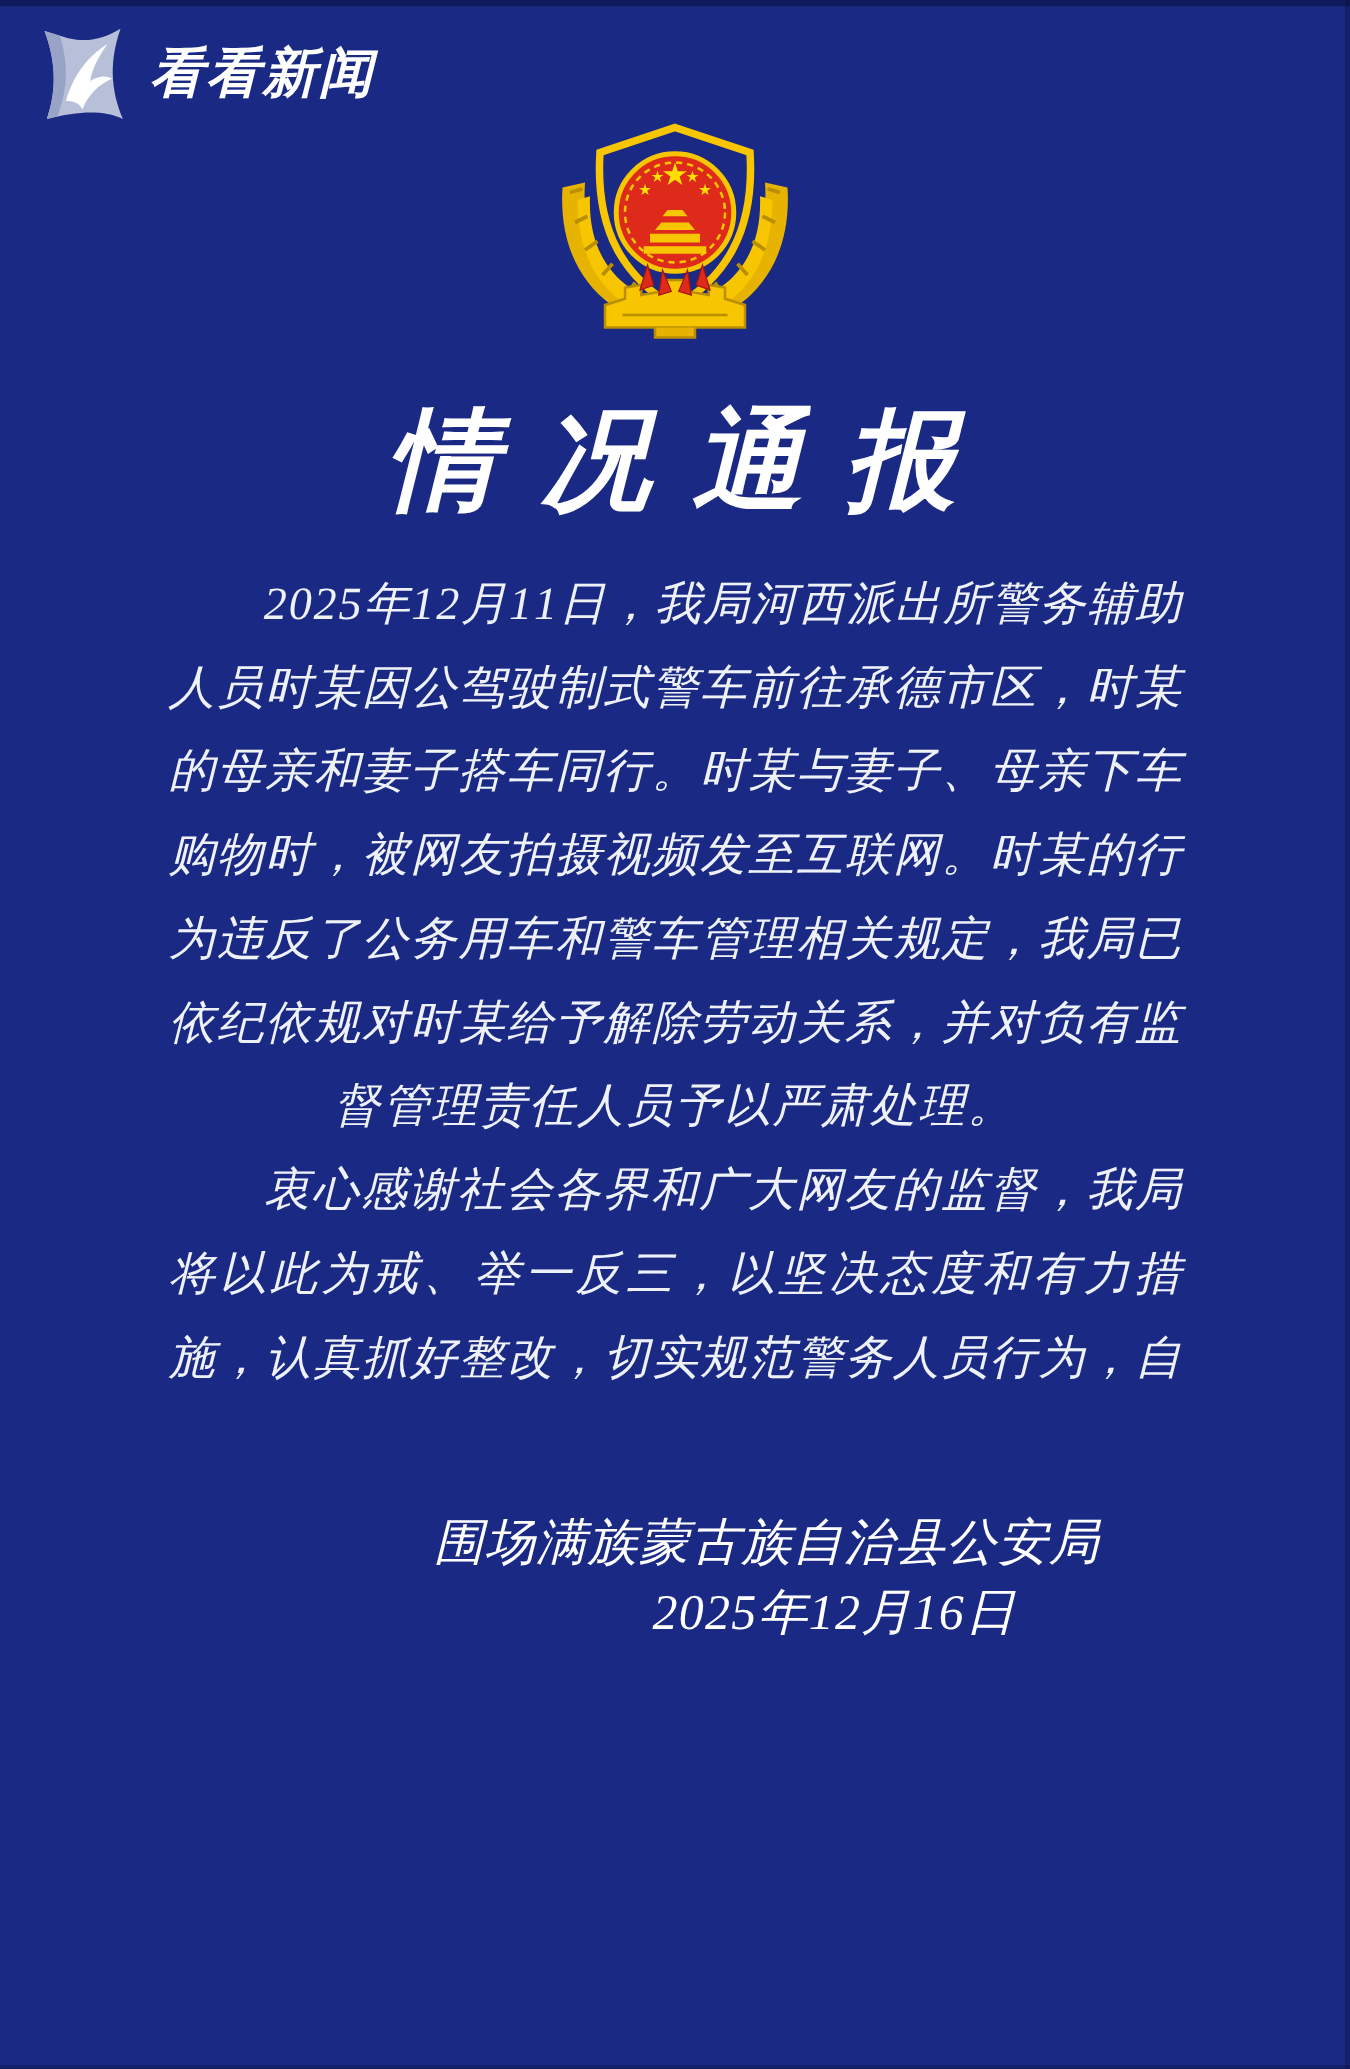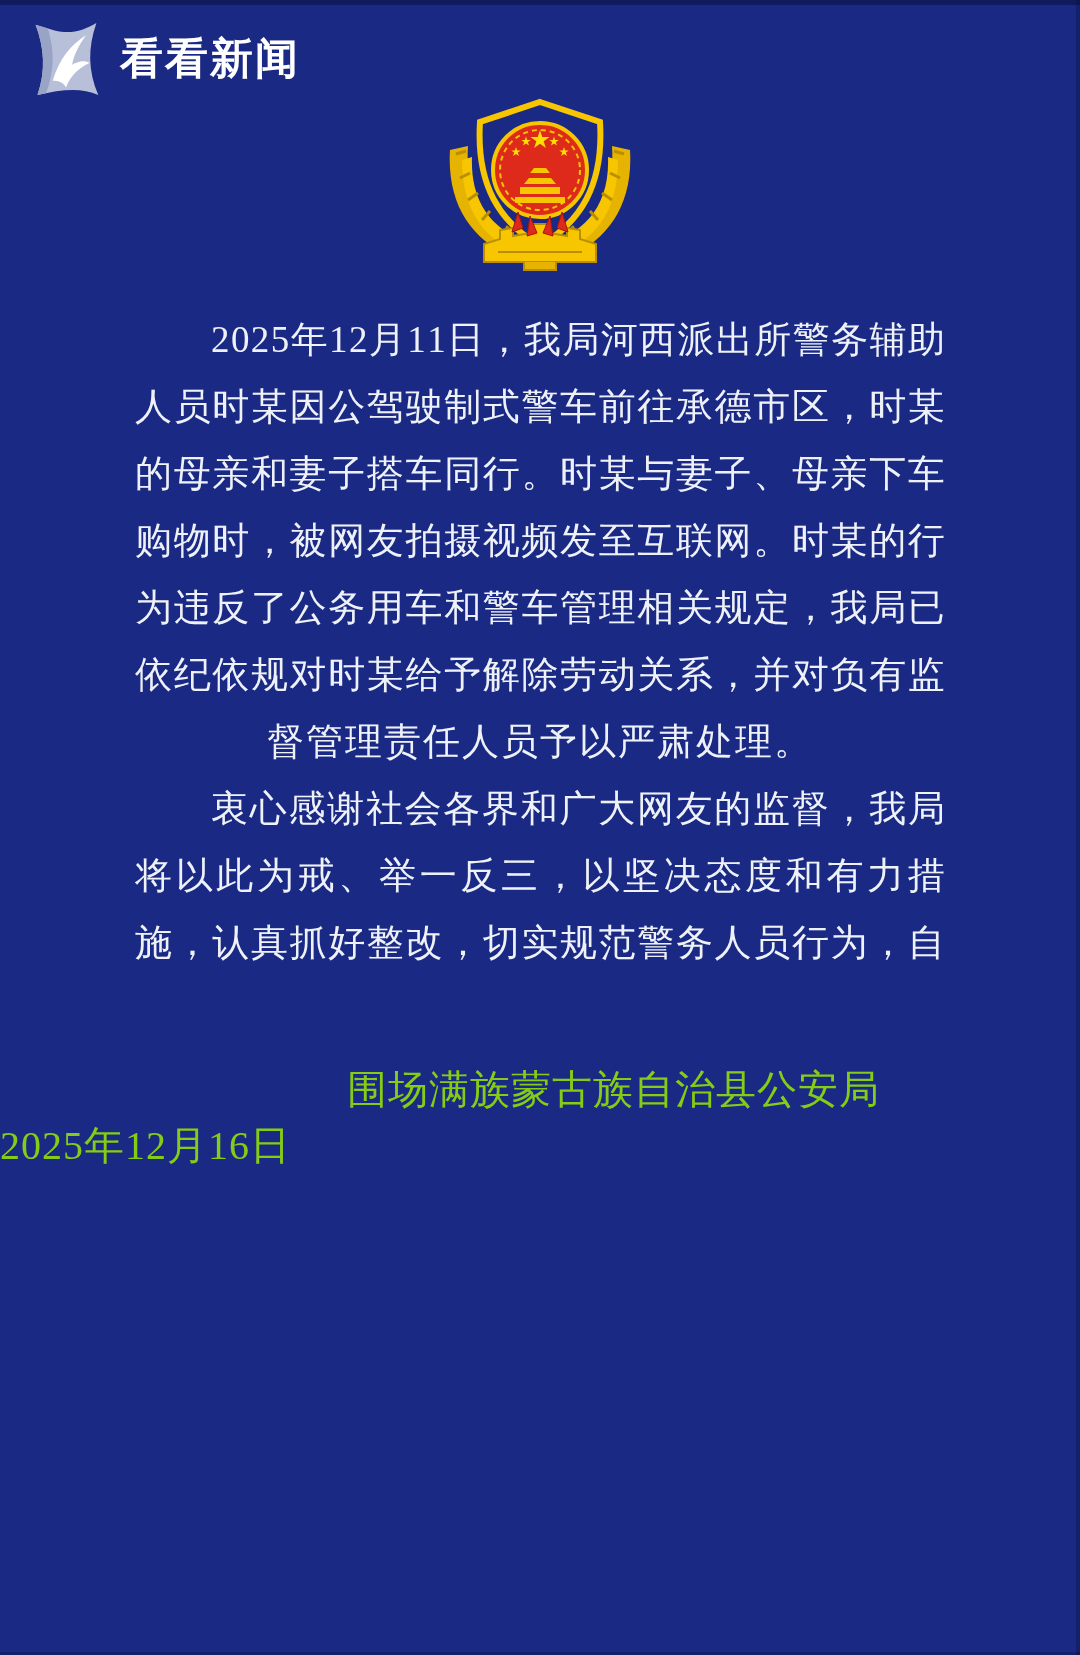--- a/index.html
+++ b/index.html
@@ -4,20 +4,21 @@
 <style>
   html,body{margin:0;padding:0;background:#0d1440;}
   .canvas{
     position:relative;
     width:1080px;height:1655px;
     margin:0 auto;
     background:#1a2a84;
     overflow:hidden;
     font-family:"Liberation Serif","DejaVu Serif",serif;
     box-shadow:inset 0 5px 0 rgba(8,14,60,.55), inset -4px 0 0 rgba(8,14,60,.35), inset 0 -3px 0 rgba(8,14,60,.35);
+    font-style:italic;
   }
   
   .brand{
     position:absolute;top:20px;left:28px;
     display:flex;align-items:center;gap:16px;
   }
   .brand-icon{width:76px;height:78px;display:block;}
   .brand-text{
     color:#ffffff;
     font-family:"Liberation Sans","DejaVu Sans",sans-serif;
@@ -41,28 +42,28 @@
   .line{
     margin:0;padding:0;
     font-size:37px;line-height:67px;height:67px;
     font-weight:400;
   }
   .jline{display:flex;justify-content:space-between;align-items:baseline;}
   .jline span{display:inline-block;}
   .indent{padding-left:76px;}
   .plain{letter-spacing:2px;text-align:center;}
   
-  .signoff{color:#84cc16;}
+  .signoff{color:#ffffff;}
   .agency{
     margin-top:86px;
     text-align:right;padding-right:200px;
     font-size:40px;line-height:56px;letter-spacing:1px;
   }
   .date{
-    padding-right:267px;
+    text-align:right;padding-right:267px;
     font-size:40px;line-height:56px;letter-spacing:1px;
   }
 </style>
 </head>
 <body>
 
 <div class="canvas">
 
   <header class="brand">
     <svg class="brand-icon" viewBox="0 0 80 80" aria-hidden="true">
@@ -114,20 +115,21 @@
 
       <g fill="#dd2a1b" stroke="#a81508" stroke-width="1">
         <path d="M98,118 L92,138 L103,134 Z"></path>
         <path d="M110,122 L107,142 L117,139 Z"></path>
         <path d="M130,122 L133,142 L123,139 Z"></path>
         <path d="M142,118 L148,138 L137,134 Z"></path>
       </g>
     </svg>
   </div>
 
+  <h1 class="title">情 况 通 报</h1>
 
   <main class="body">
     <p class="line jline indent">
         <span>2</span>
         <span>0</span>
         <span>2</span>
         <span>5</span>
         <span>年</span>
         <span>1</span>
         <span>2</span>

